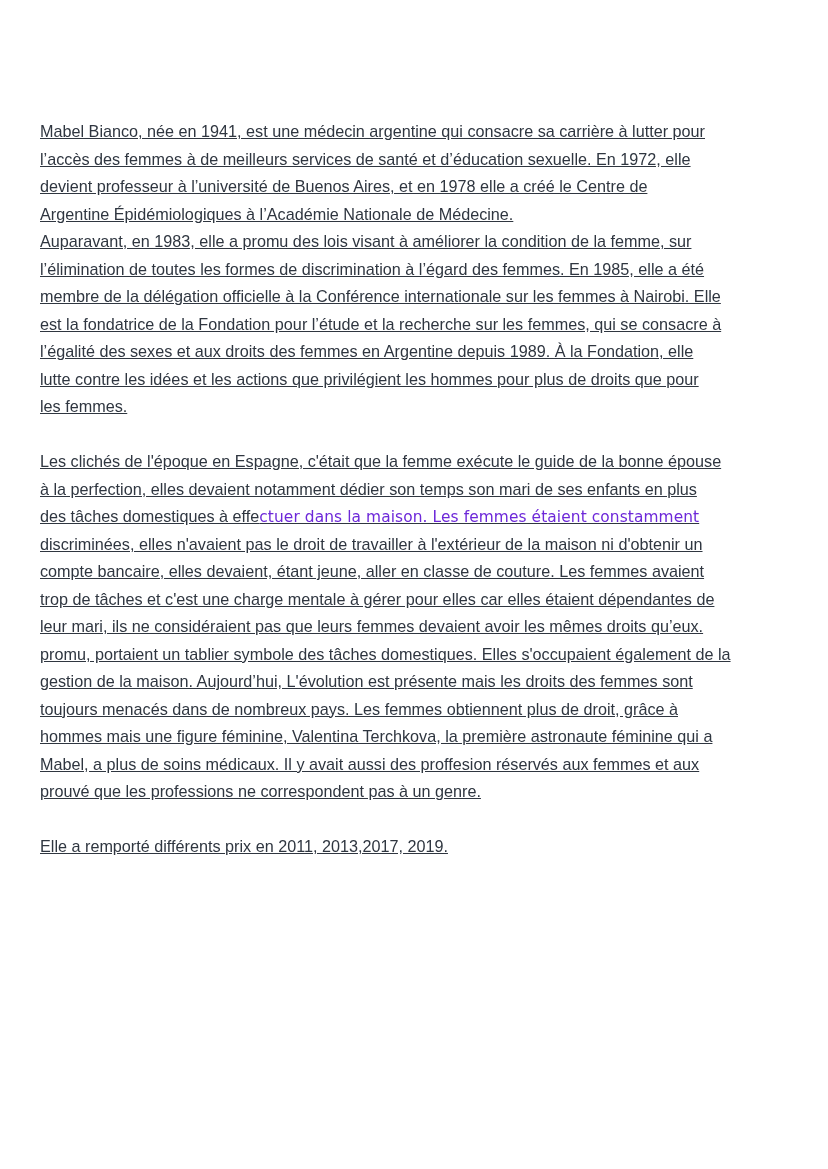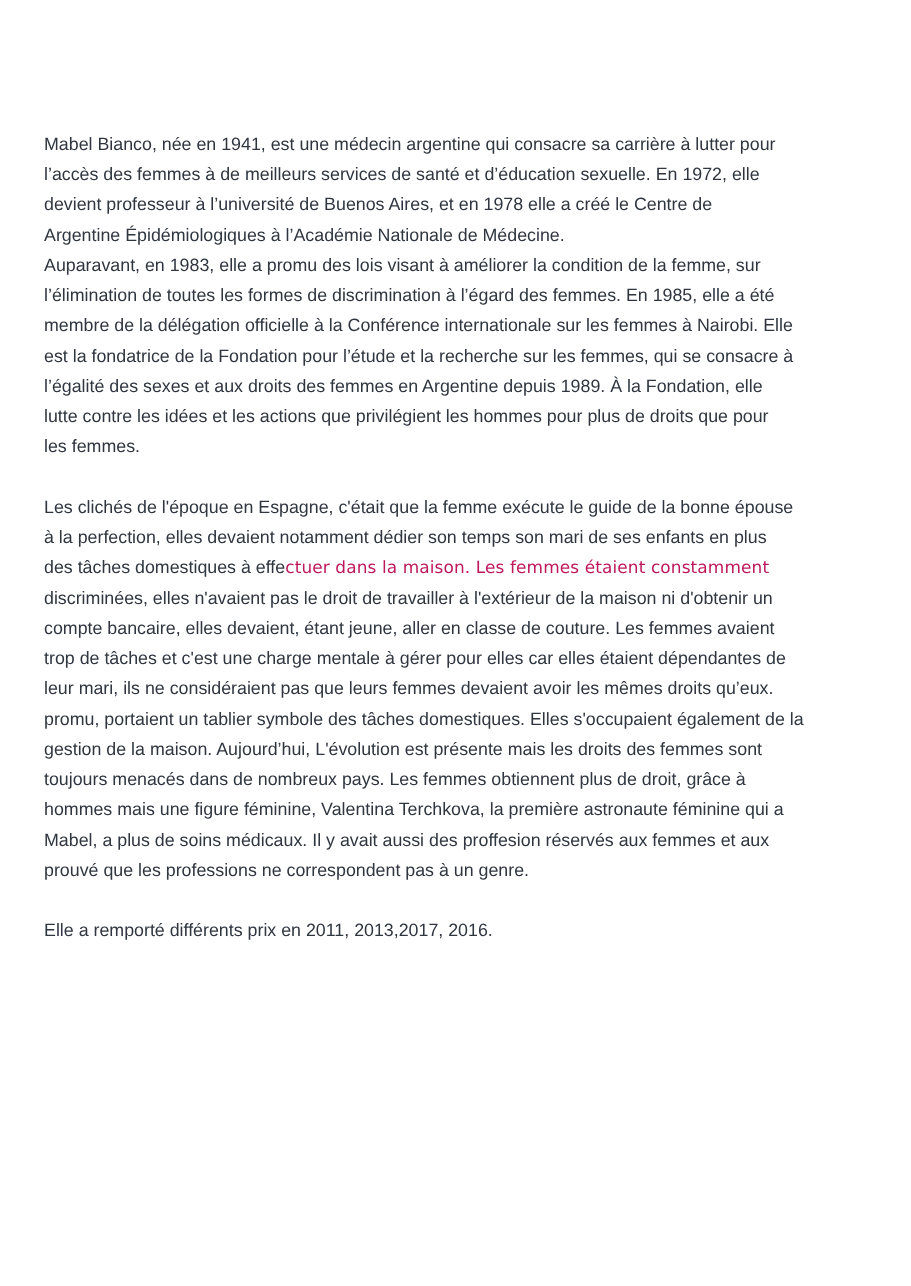--- a/index.html
+++ b/index.html
@@ -16,38 +16,39 @@
     font-family: "Liberation Sans", sans-serif;
   }
   .text-block {
     position: absolute;
     left: 40px;
     top: 118px;
     width: 760px;
     font-size: 16.2px;
     line-height: 27.5px;
     color: #2f3640;
+    text-decoration: underline;
   }
   .para {
     margin: 0;
     padding: 0;
   }
   .line {
     white-space: nowrap;
     height: 27.5px;
   }
   .para-gap {
     height: 27.5px;
   }
   
   .alt-font {
     font-family: "DejaVu Sans", sans-serif;
     font-size: 15.4px;
     letter-spacing: 0.1px;
-    color: #be185d;
+    color: #6d28d9;
   }
 </style>
 </head>
 <body>
 
 <div class="page">
   <div class="text-block">
 
     <div class="para">
       <div class="line">Mabel Bianco, née en 1941, est une médecin argentine qui consacre sa carrière à lutter pour</div>
@@ -79,17 +80,17 @@
       <div class="line">gestion de la maison. Aujourd’hui, L'évolution est présente mais les droits des femmes sont</div>
       <div class="line">toujours menacés dans de nombreux pays. Les femmes obtiennent plus de droit, grâce à</div>
       <div class="line">hommes mais une figure féminine, Valentina Terchkova, la première astronaute féminine qui a</div>
       <div class="line">Mabel, a plus de soins médicaux. Il y avait aussi des proffesion réservés aux femmes et aux</div>
       <div class="line">prouvé que les professions ne correspondent pas à un genre.</div>
     </div>
 
     <div class="para-gap"></div>
 
     <div class="para">
-      <div class="line">Elle a remporté différents prix en 2011, 2013,2017, 2016.</div>
+      <div class="line">Elle a remporté différents prix en 2011, 2013,2017, 2019.</div>
     </div>
 
   </div>
 </div>
 
 </body></html>

